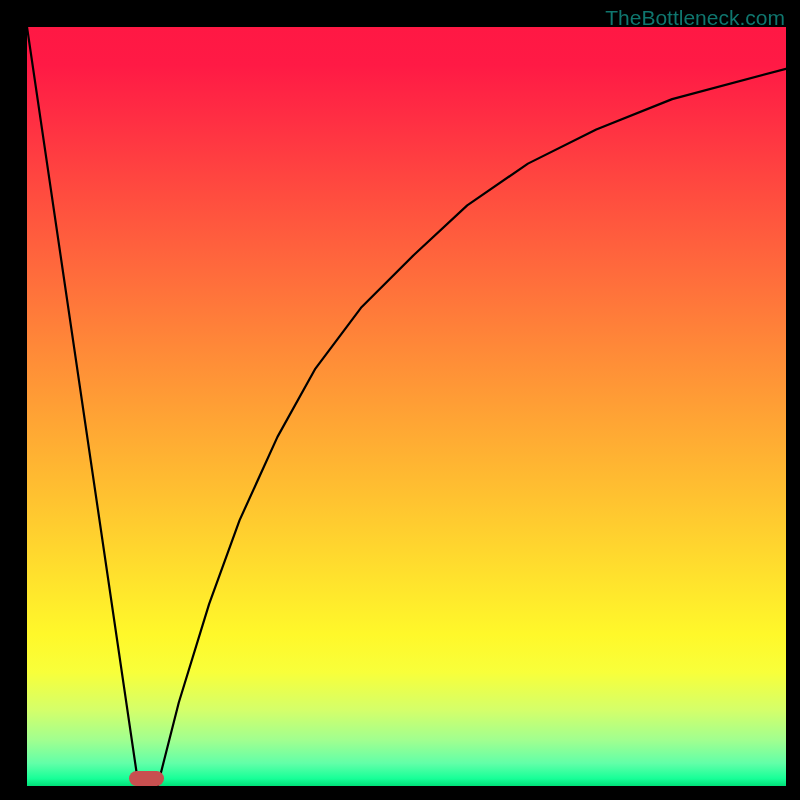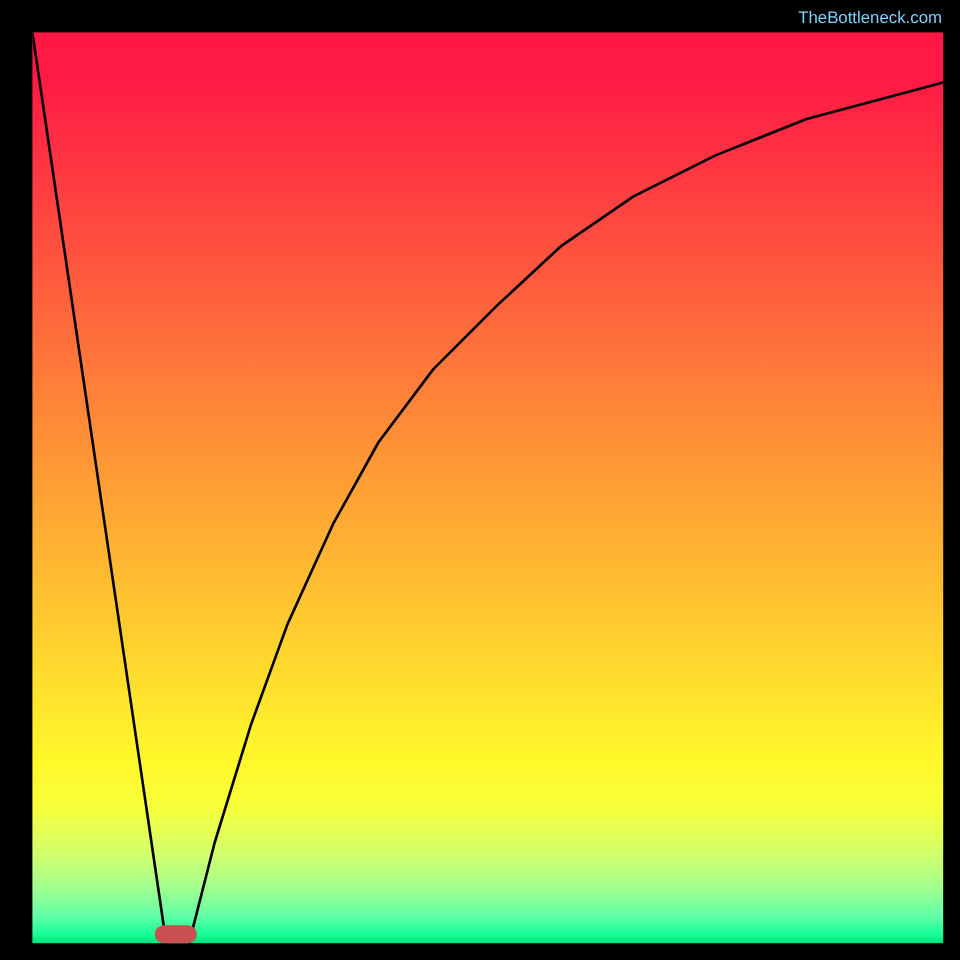--- a/index.html
+++ b/index.html
@@ -41,22 +41,22 @@
     position: absolute;
     left: 0;
     top: 0;
     width: 100%;
     height: 100%;
   }
   .watermark {
     position: absolute;
     top: 6px;
     right: 15px;
-    color: #7dd3fc;
-    font-size: 14px;
+    color: #0f766e;
+    font-size: 21px;
     font-weight: 500;
   }
   .marker {
     position: absolute;
     background: #c85050;
     border-radius: 999px;
   }
 </style>
 </head>
 <body>

